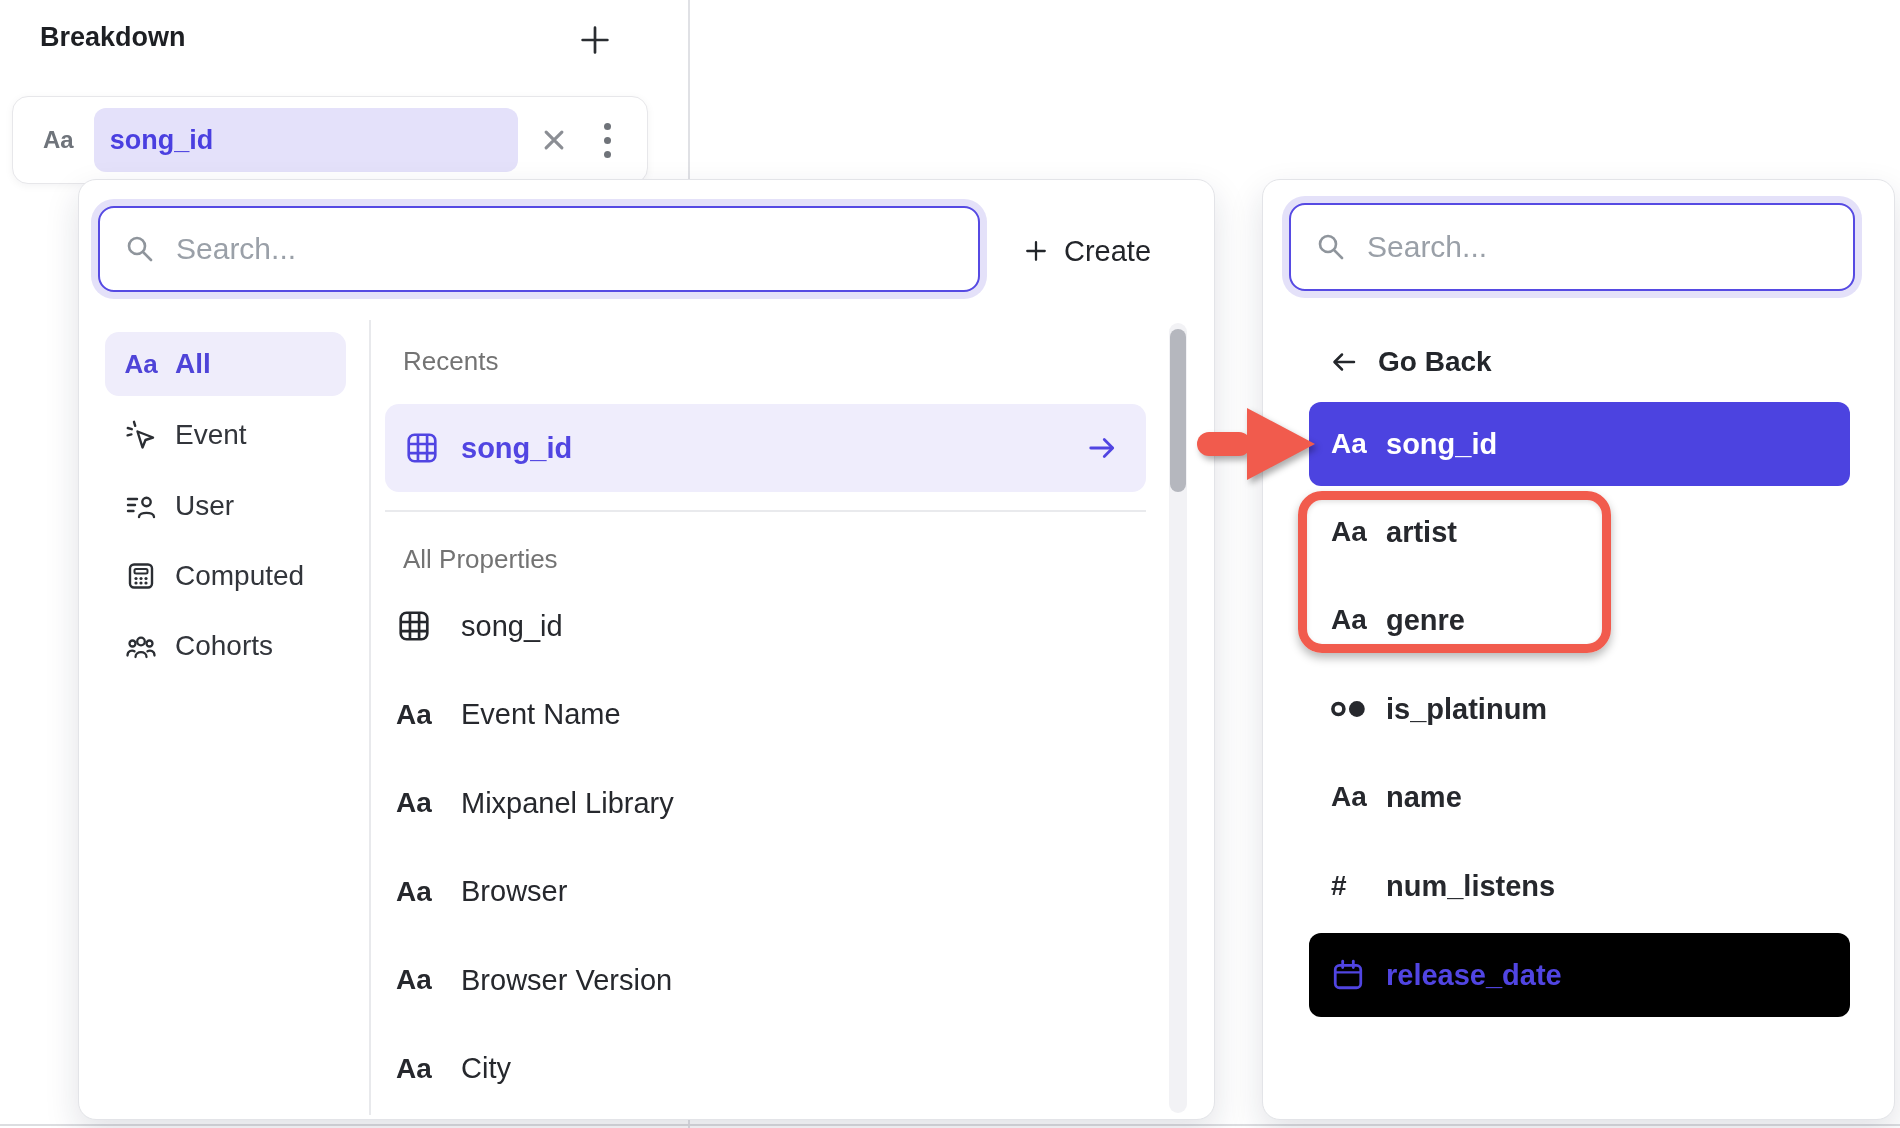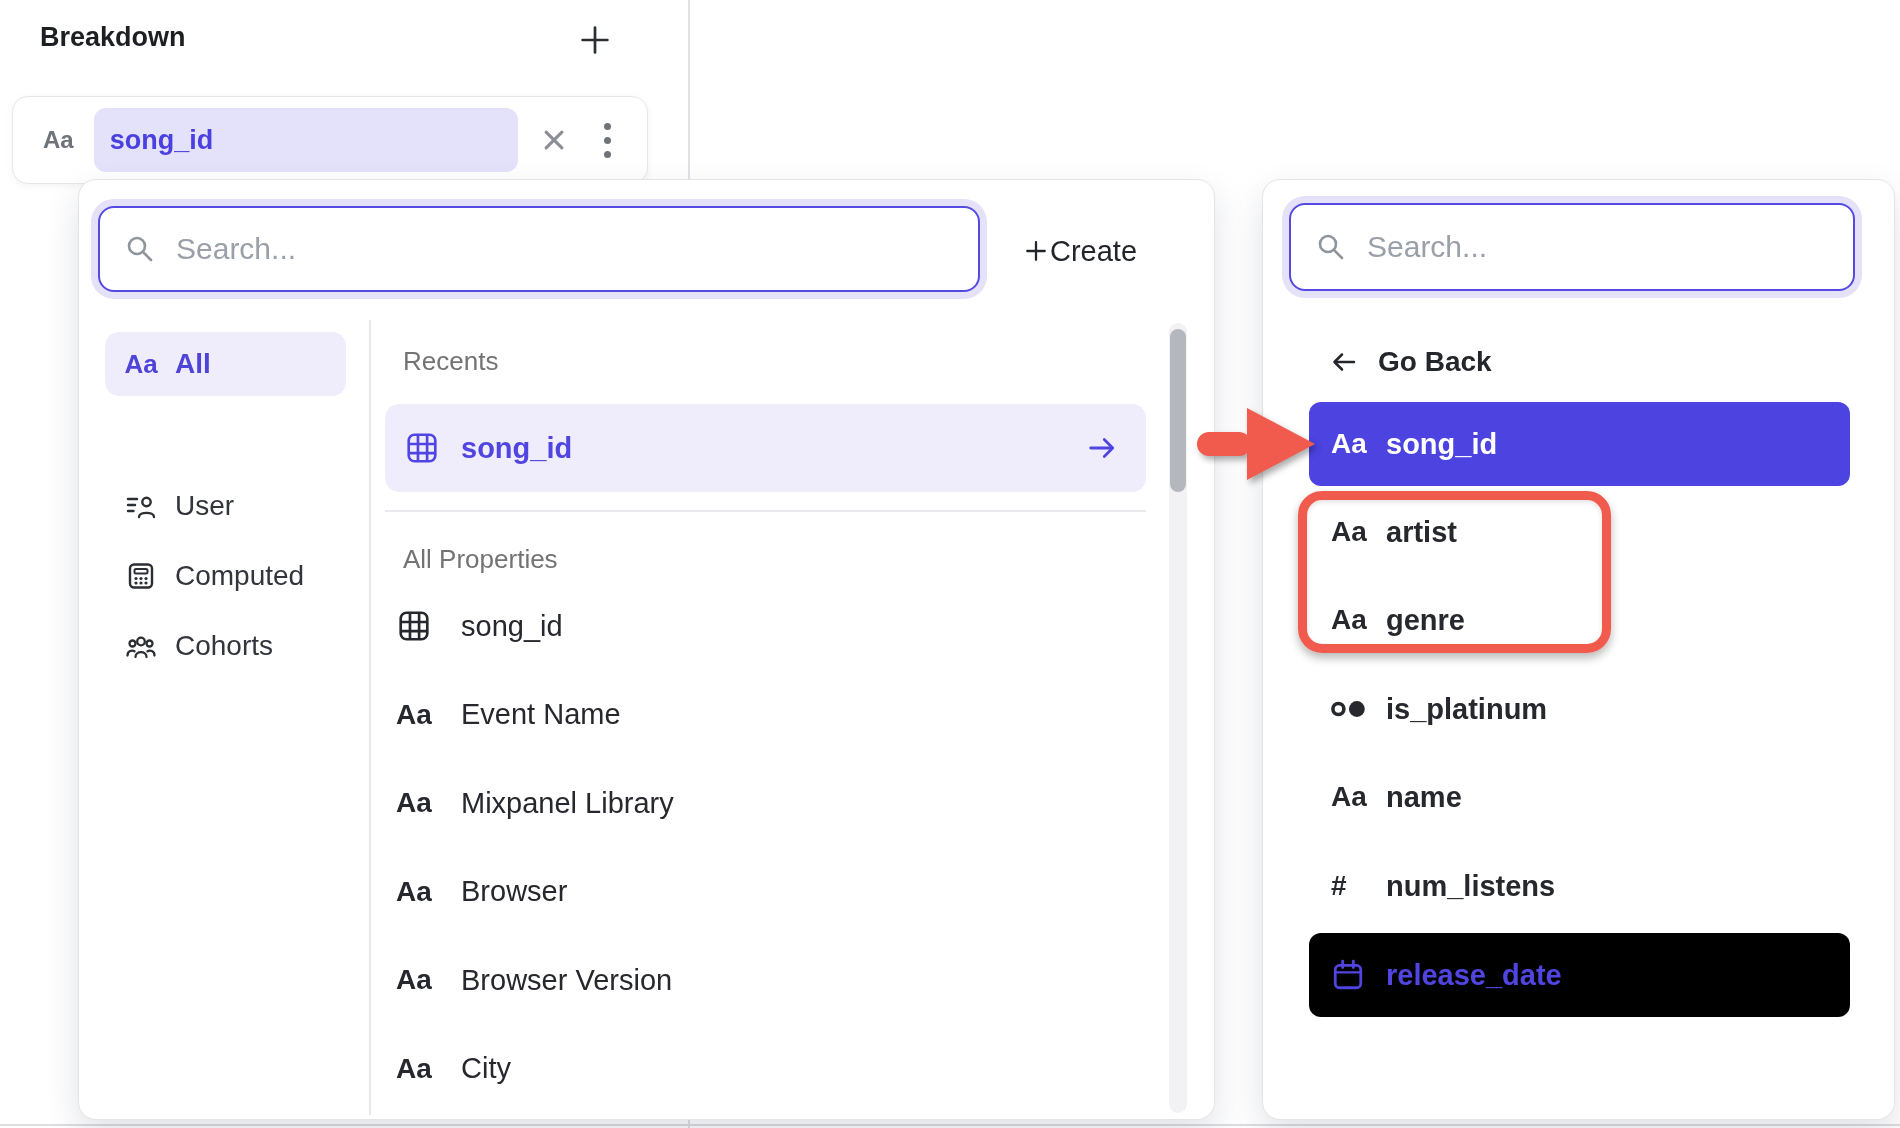--- a/index.html
+++ b/index.html
@@ -57,21 +57,21 @@
     margin-left: 20px; padding-right: 33px;
     font: 400 30px "Liberation Sans", sans-serif; color: #2a2d33;
   }
   .searchbox input::placeholder { color: #9aa0a8; }
   .sb-l { left: 19px; top: 26px; width: 882px; height: 86px; }
   .sb-r { left: 26px; top: 23px; width: 566px; height: 88px; }
 
   
   .create-btn {
     position: absolute; left: 935px; top: 36px; height: 70px;
-    display: flex; align-items: center; padding: 0 8px;
+    display: flex; align-items: center; gap: 14px; padding: 0 8px;
     font-size: 29px; font-weight: 500; color: #22252a; cursor: pointer;
   }
 
   
   .lp-sep { position: absolute; left: 290px; top: 140px; bottom: 4px; width: 2px; background: #e8e9ec; }
   .sb-item {
     position: absolute; left: 26px; width: 241px; height: 64px;
     display: flex; align-items: center; padding-left: 18px; border-radius: 14px;
     font-size: 28px; font-weight: 500; color: #32353b; cursor: pointer;
   }
@@ -183,20 +183,31 @@
         <path d="M16 6 V26 M6 16 H26"></path>
       </svg>
     <span>Create</span>
   </div>
 
   <div class="lp-sep"></div>
 
   <div class="sb-item sel" style="top:152px">
     <span class="icn glyph">Aa</span>
     <span class="lbl">All</span>
+  </div>
+  <div class="sb-item" style="top:223px">
+    <span class="icn">
+      <svg width="32" height="32" viewBox="0 0 32 32" fill="none" stroke="currentColor" stroke-width="2.4" stroke-linecap="round" stroke-linejoin="round">
+          <path d="M12.5 12.5 L28 18.5 L20.5 21 L17.5 28.5 Z"></path>
+          <path d="M9 2.8 L10.2 6.8"></path>
+          <path d="M2.8 9 L6.8 10.2"></path>
+          <path d="M2.6 16.4 L6.4 15.4"></path>
+        </svg>
+    </span>
+    <span class="lbl">Event</span>
   </div>
   <div class="sb-item" style="top:364px">
     <span class="icn">
       <svg width="32" height="32" viewBox="0 0 32 32" fill="none" stroke="currentColor" stroke-width="2.4" stroke-linecap="round">
           <rect x="5" y="4.5" width="22" height="23" rx="4"></rect>
           <rect x="9.5" y="9" width="13" height="4.5" rx="1.5" stroke-width="2"></rect>
           <circle cx="11" cy="18.5" r="1.6" fill="currentColor" stroke="none"></circle>
           <circle cx="16" cy="18.5" r="1.6" fill="currentColor" stroke="none"></circle>
           <circle cx="21" cy="18.5" r="1.6" fill="currentColor" stroke="none"></circle>
           <circle cx="11" cy="23" r="1.6" fill="currentColor" stroke="none"></circle>

